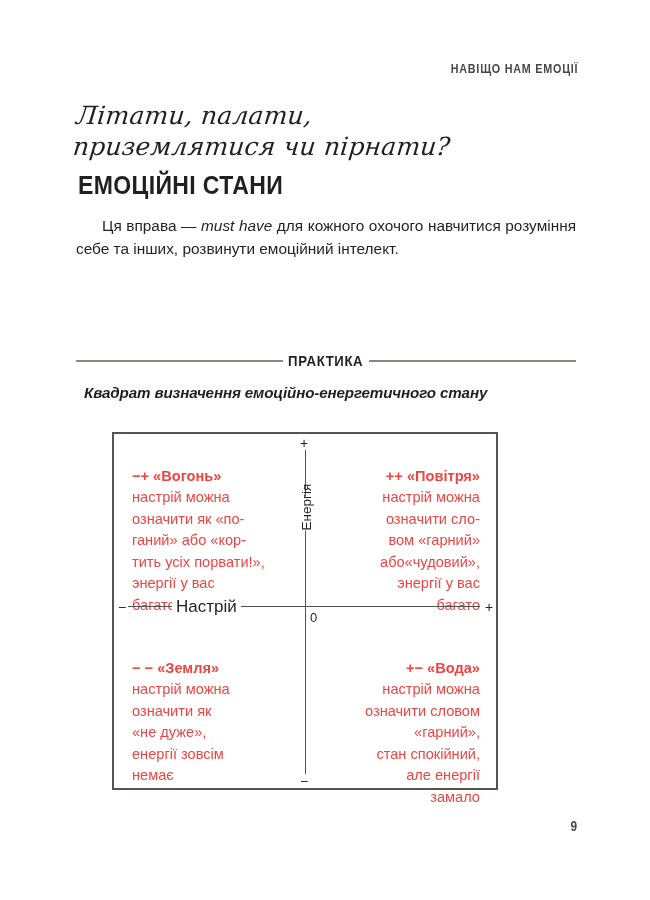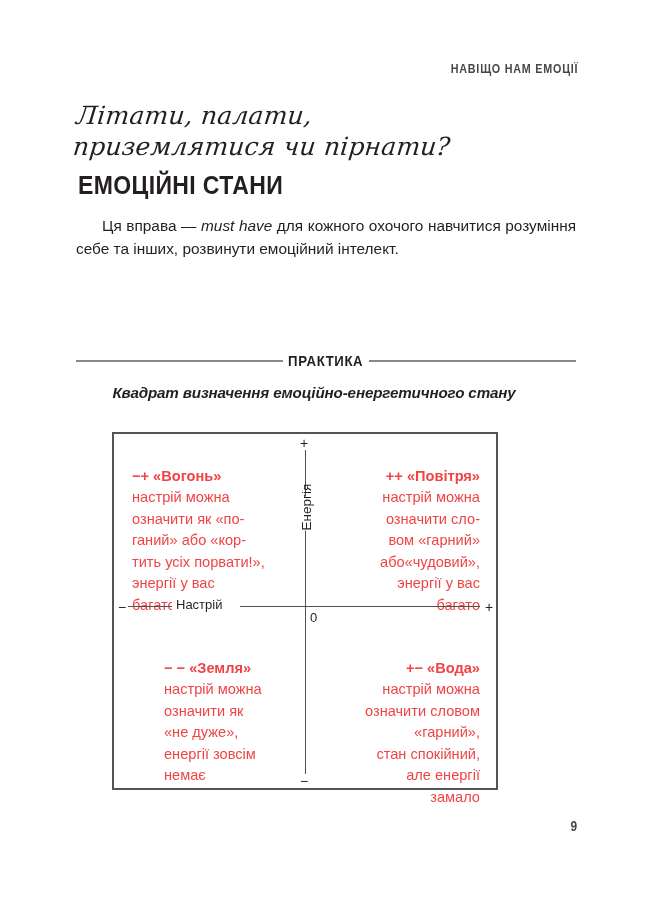--- a/index.html
+++ b/index.html
@@ -105,24 +105,24 @@
     font-family: "Liberation Sans Narrow", "Liberation Sans", sans-serif;
     font-weight: bold;
     font-size: 15px;
     letter-spacing: 0.7px;
     color: #231f20;
     transform: scaleX(0.88);
     white-space: nowrap;
   }
   .practice-subtitle {
     position: absolute;
-    left: 64px;
+    left: 84px;
     top: 384px;
     width: 500px;
-    text-align: center;
+    text-align: left;
     font-weight: bold;
     font-style: italic;
     font-size: 15.2px;
     letter-spacing: -0.15px;
     color: #231f20;
   }
 
   
   .diagram {
     position: absolute;
@@ -144,21 +144,21 @@
     line-height: 21.5px;
     color: #ef4444;
     white-space: pre-line;
   }
   .quad .head {
     font-weight: bold;
     display: block;
   }
   .q-tl { left: 18px;  top: 10px;  text-align: left; }
   .q-tr { right: 16px; top: 10px;  text-align: right; }
-  .q-bl { left: 18px;  top: 202px; text-align: left; margin-left: 32px; }
+  .q-bl { left: 18px;  top: 202px; text-align: left; }
   .q-br { right: 16px; top: 202px; text-align: right; }
 
   
   .axis-v {
     position: absolute;
     left: 191px;
     top: 12px;
     width: 1px;
     height: 334px;
     background: #55514e;
@@ -190,21 +190,21 @@
     transform: rotate(-90deg);
     transform-origin: center center;
     background: #ffffff;
     padding: 2px 0;
     white-space: nowrap;
   }
   .axis-h-label {
     position: absolute;
     left: 58px;
     top: 163px;
-    font-size: 13px;
+    font-size: 17px;
     color: #231f20;
     background: #ffffff;
     padding: 0 4px;
     white-space: nowrap;
   }
   .sign {
     position: absolute;
     font-size: 14px;
     color: #231f20;
     background: #ffffff;

